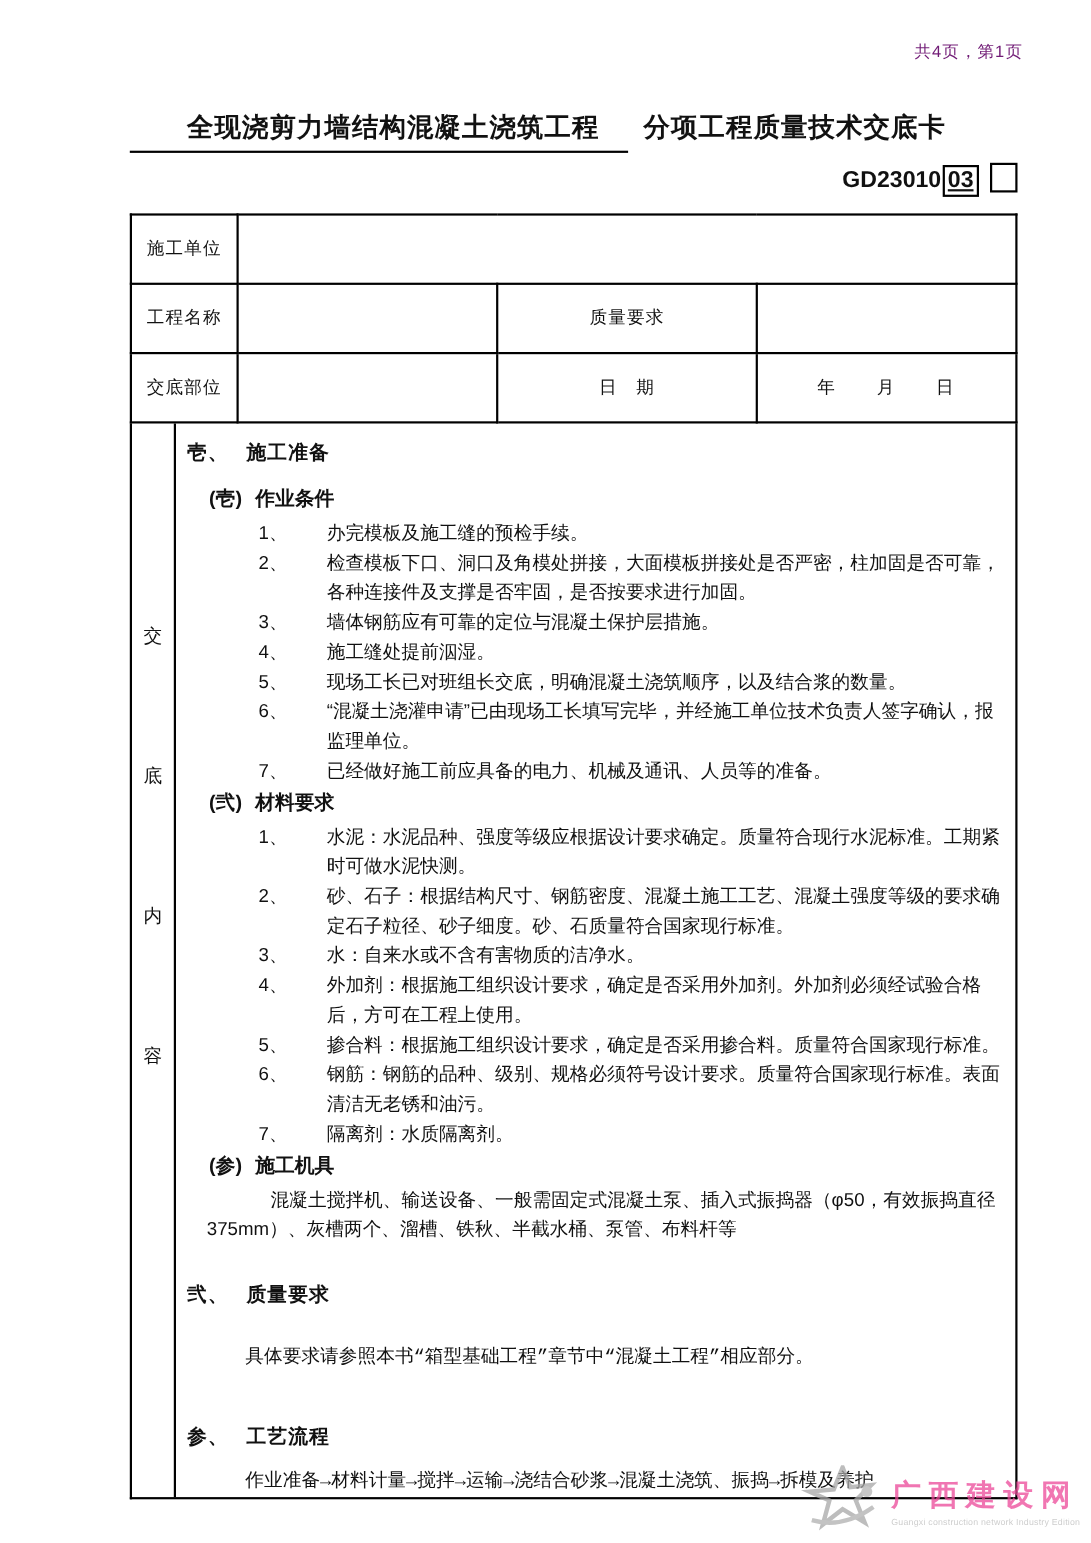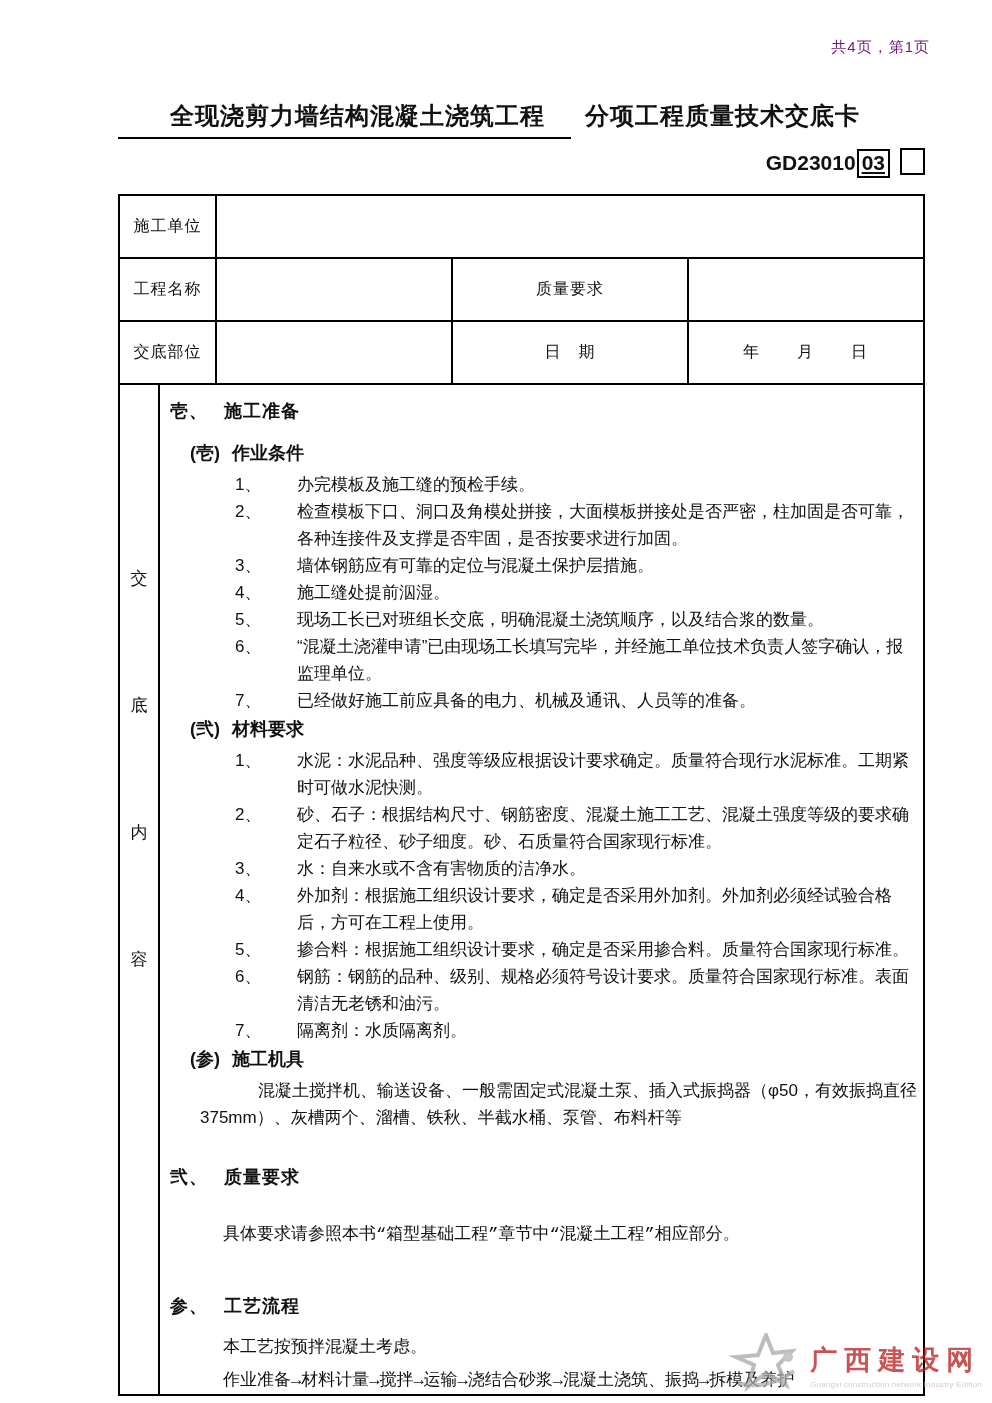--- a/index.html
+++ b/index.html
@@ -59,30 +59,30 @@
   .h1-sec2 { margin-top:34px; margin-bottom:32px; }
   .h1-sec3 { margin-top:46px; margin-bottom:16px; }
   .h2 { font-weight:bold; font-size:18px; margin:3px 0 6px 30px; }
   .h2 .hnum { margin-right:12px; }
 
   .item { display:flex; padding-left:75px; font-size:17px; line-height:27px; }
   .item .num { width:62px; flex:none; }
   .item .itxt { flex:1; }
 
   .para { font-size:17px; line-height:27px; }
-  .para-machine { padding-left:40px; text-indent:58px; margin-bottom:15px; }
+  .para-machine { padding-left:28px; text-indent:58px; margin-bottom:15px; }
   .para-indent { padding-left:63px;font-family:Liberation Mono, monospace; }
   .para-gap { margin-top:6px; }
 
   .watermark {
     position:absolute; right:10px; bottom:6px;
     display:flex; align-items:center; gap:4px; opacity:0.75;
   }
   .wm-text { text-align:left; }
-  .wm-name { font-size:27px; color:#b91c1c; letter-spacing:7px; font-weight:bold;
+  .wm-name { font-size:27px; color:#ec4899; letter-spacing:7px; font-weight:bold;
              font-family:"Liberation Serif","DejaVu Serif",serif; }
   .wm-sub { font-size:8px; color:#bdbdbd; margin-top:2px; letter-spacing:0.2px;text-align:center; }
 </style>
 </head>
 <body>
 
 <div class="page">
 
   <div class="page-indicator">共4页，第1页</div>
 
@@ -204,21 +204,20 @@
       <div class="h1 h1-sec2">
         <span class="hnum">弐、</span><span>质量要求</span>
       </div>
 
       <div class="para para-indent">具体要求请参照本书“箱型基础工程”章节中“混凝土工程”相应部分。</div>
 
       <div class="h1 h1-sec3">
         <span class="hnum">参、</span><span>工艺流程</span>
       </div>
 
-      <div class="para para-indent">本工艺按预拌混凝土考虑。</div>
       <div class="para para-indent para-gap">作业准备→材料计量→搅拌→运输→浇结合砂浆→混凝土浇筑、振捣→拆模及养护</div>
 
     </div>
   </div>
 
 </div>
 
 <div class="watermark">
   <span>
     <svg width="78" height="60" viewBox="0 0 78 60">

